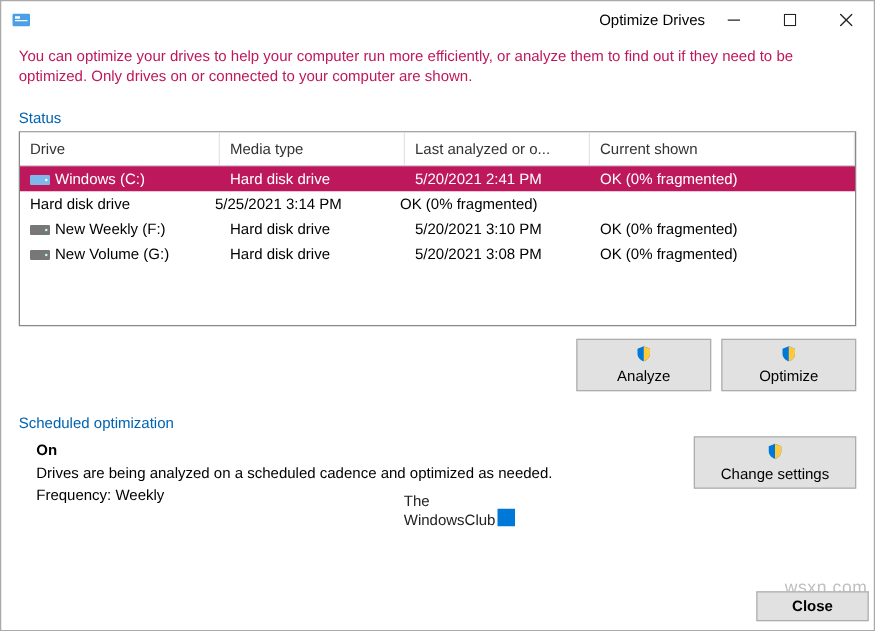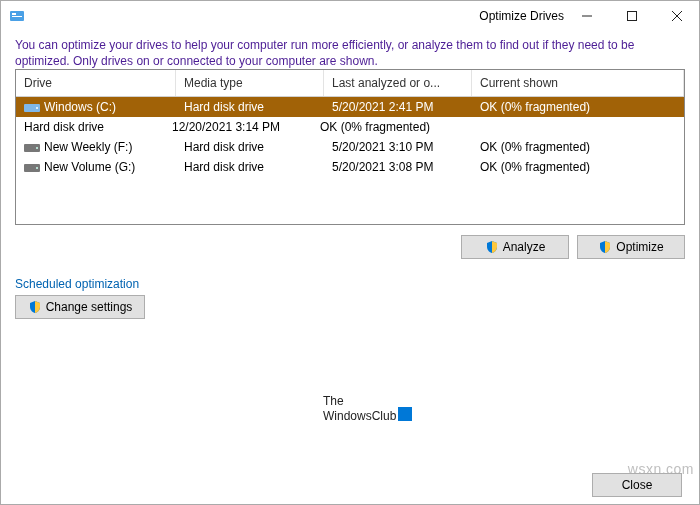--- a/index.html
+++ b/index.html
@@ -2,42 +2,42 @@
 <html><head>
 <meta charset="utf-8">
 <style>
 * { box-sizing: border-box; margin: 0; padding: 0; font-family: "Segoe UI", Tahoma, sans-serif; font-size: 12px; }
 body { width: 700px; height: 505px; background: #fff; border: 1px solid #aaa; overflow: hidden; }
 .titlebar { height: 30px; display: flex; align-items: center; padding: 0 0 0 8px; }
 .titlebar-icon { width: 16px; height: 16px; margin-right: 6px; }
 .titlebar-title { flex: 1; text-align: right; }
 .titlebar-btn { width: 45px; height: 30px; display: flex; align-items: center; justify-content: center; color: #222; }
 .content { padding: 6px 14px 0 14px; }
-.description { color: #4c1d95; line-height: 1.35; }
+.description { color: #be185d; line-height: 1.35; margin-bottom: 18px; }
 .section-label { color: #0063b1; font-size: 12px; margin-bottom: 4px; }
 .listbox { border: 1px solid #888; height: 156px; background: #fff; margin-bottom: 10px; }
 .listhead { display: flex; border-bottom: 1px solid #d0d0d0; background: #fff; color: #333; }
 .listhead .col { border-right: 1px solid #e3e3e3; padding: 6px 8px; white-space: nowrap; overflow: hidden; text-overflow: ellipsis; }
 .col-drive { width: 160px; }
 .col-media { width: 148px; }
 .col-last { width: 148px; }
 .col-status { flex: 1; }
 .listbody .row { display: flex; align-items: center; height: 20px; }
 .listbody .row .cell { padding: 2px 8px; white-space: nowrap; overflow: hidden; }
-.listbody .row.selected { background: #a16207; color: #fff; }
+.listbody .row.selected { background: #be185d; color: #fff; }
 .drive-icon { width: 16px; height: 12px; display: inline-block; margin-right: 4px; vertical-align: -2px; }
 .btn-row { display: flex; justify-content: flex-end; gap: 8px; margin-bottom: 18px; }
-.btn { min-width: 108px; padding: 4px 10px; background: #e1e1e1; border: 1px solid #adadad; display: flex; align-items: center; justify-content: center; gap: 4px; }
+.btn { min-width: 108px; padding: 4px 10px; background: #e1e1e1; border: 1px solid #adadad; display: flex; align-items: center; justify-content: center; gap: 4px; flex-direction: column; }
 .shield { width: 14px; height: 14px; }
 .sched-status { font-weight: 600; margin: 4px 0 4px 14px; }
 .sched-desc { margin: 0 0 4px 14px; }
 .sched-freq { margin: 0 0 0 14px; }
 .sched-row { display: flex; align-items: flex-start; }
 .sched-left { flex: 1; }
-.footer { position: absolute; bottom: 8px; right: 18px; }
+.footer { position: absolute; bottom: 8px; right: 5px; font-weight: bold; }
 .watermark { position: absolute; left: 275px; top: 395px; font-family: Georgia, 'Times New Roman', serif; font-size: 22px; color: #222; line-height: 1; pointer-events: none; margin-left: 48px; }
 .watermark .logo { display:inline-block; width:14px; height:14px; background:#0078d7; vertical-align:-1px; margin-left:2px;}
 .source { position:absolute; right:6px; bottom:28px; font-size:14px; color:#bfbfbf; letter-spacing:0.5px; }
 </style>
 </head>
 <body>
 
 <div class="titlebar">
   <span class="titlebar-icon">
     <svg viewBox="0 0 16 16">
@@ -61,41 +61,42 @@
       <svg width="10" height="10">
         <line x1="0" y1="0" x2="10" y2="10" stroke="#222" stroke-width="1"></line>
         <line x1="10" y1="0" x2="0" y2="10" stroke="#222" stroke-width="1"></line>
       </svg>
     </div>
 </div>
 
 <div class="content">
   <p class="description">You can optimize your drives to help your computer run more efficiently, or analyze them to find out if they need to be optimized. Only drives on or connected to your computer are shown.</p>
 
+  <div class="section-label">Status</div>
 
   <div class="listbox">
     <div class="listhead">
       <div class="col col-drive">Drive</div>
       <div class="col col-media">Media type</div>
       <div class="col col-last">Last analyzed or o...</div>
       <div class="col col-status">Current shown</div>
     </div>
     <div class="listbody" id="listbody">
         <div class="row selected">
           <div class="cell col-drive"><span class="drive-icon"><svg viewBox="0 0 16 12">
                 <rect x="0" y="3" width="16" height="8" rx="1" fill="#7fb8ea"></rect>
                 <circle cx="13" cy="7" r="1" fill="#fff"></circle>
               </svg></span><span>Windows (C:)</span></div>
           <div class="cell col-media">Hard disk drive</div>
           <div class="cell col-last">5/20/2021 2:41 PM</div>
           <div class="cell col-status">OK (0% fragmented)</div>
         </div>
         <div class="row">
           <div class="cell col-media">Hard disk drive</div>
-          <div class="cell col-last">12/20/2021 3:14 PM</div>
+          <div class="cell col-last">5/25/2021 3:14 PM</div>
           <div class="cell col-status">OK (0% fragmented)</div>
         </div>
         <div class="row">
           <div class="cell col-drive"><span class="drive-icon"><svg viewBox="0 0 16 12">
                 <rect x="0" y="3" width="16" height="8" rx="1" fill="#777"></rect>
                 <circle cx="13" cy="7" r="1" fill="#cfe"></circle>
               </svg></span><span>New Weekly (F:)</span></div>
           <div class="cell col-media">Hard disk drive</div>
           <div class="cell col-last">5/20/2021 3:10 PM</div>
           <div class="cell col-status">OK (0% fragmented)</div>
@@ -124,20 +125,25 @@
       <span class="shield"><svg viewBox="0 0 14 14">
             <path d="M7 1 L12 3 V7 C12 10 9.5 12.5 7 13 C4.5 12.5 2 10 2 7 V3 Z" fill="#0078d7"></path>
             <path d="M7 1 L12 3 V7 C12 10 9.5 12.5 7 13 Z" fill="#ffc83d"></path>
           </svg></span>
       <span>Optimize</span>
     </div>
   </div>
 
   <div class="section-label">Scheduled optimization</div>
   <div class="sched-row">
+    <div class="sched-left">
+      <div class="sched-status">On</div>
+      <div class="sched-desc">Drives are being analyzed on a scheduled cadence and optimized as needed.</div>
+      <div class="sched-freq">Frequency: Weekly</div>
+    </div>
     <div class="btn" style="min-width:130px">
       <span class="shield"><svg viewBox="0 0 14 14">
             <path d="M7 1 L12 3 V7 C12 10 9.5 12.5 7 13 C4.5 12.5 2 10 2 7 V3 Z" fill="#0078d7"></path>
             <path d="M7 1 L12 3 V7 C12 10 9.5 12.5 7 13 Z" fill="#ffc83d"></path>
           </svg></span>
       <span>Change settings</span>
     </div>
   </div>
 </div>
 

